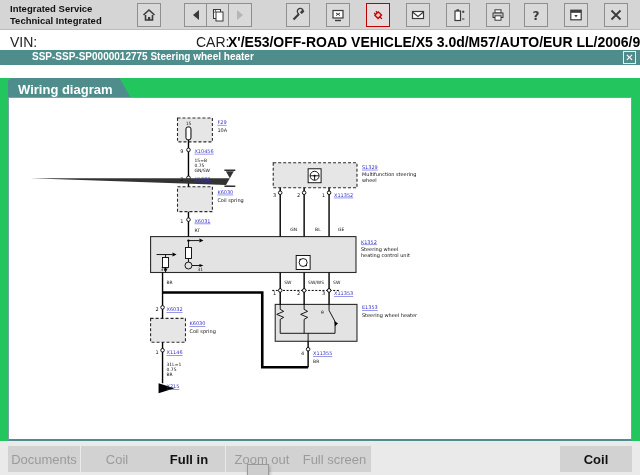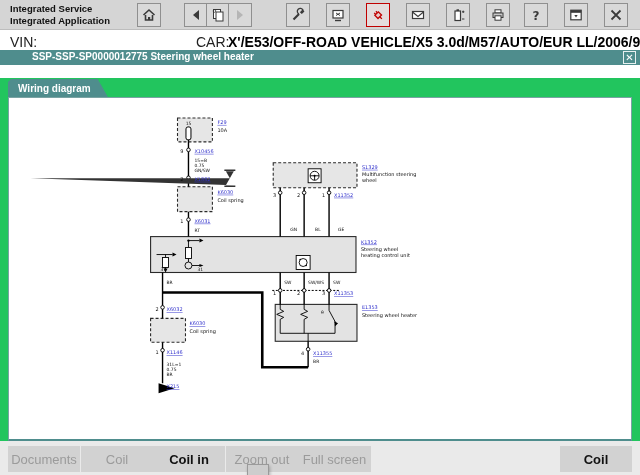--- a/index.html
+++ b/index.html
@@ -24,21 +24,21 @@
   
   .docbar { height:15px; background:#4f8d8d; color:#fff; position:relative; }
   .doc-title { position:absolute; left:10px; top:1px; font-size:10px; font-weight:bold;padding-left:22px; }
   .doc-close { position:absolute; right:4px; top:1px; width:13px; height:13px; border:1px solid #e8f0f0;
                color:#fff; font-size:10px; line-height:11px; text-align:center; cursor:pointer; background:transparent; }
 
   .gap { height:13px; background:#fff; }
 
   
   .tabrow { height:19px; padding-left:8px; }
-  .tab { display:inline-block; height:23px; background:#4f8d8d; color:#fff; font-size:10px; font-weight:bold;
+  .tab { display:inline-block; height:23px; background:#4f8d8d; color:#fff; font-size:13px; font-weight:bold;
          padding:4px 20px 0 10px; clip-path:polygon(0 100%, 0 3px, 3px 0, calc(100% - 13px) 0, 100% 100%); cursor:default; }
 
   
   .content { position:relative; margin:0 8px; height:344px; background:#fff;
              border:1px solid #7aa3a3; border-bottom:2px solid #4f8d8d; }
   .content svg.diagram { width:100%; height:100%; }
 
   svg.diagram text { font-family:"DejaVu Sans","Liberation Sans",sans-serif; }
   svg.diagram .t-lnk  { fill:#3333cc; font-size:5px; text-decoration:underline; cursor:pointer; }
   svg.diagram .t-lab  { fill:#111;    font-size:5px; }
@@ -56,21 +56,21 @@
               border:1px solid #9a9a9a; box-shadow:1px 2px 3px rgba(0,0,0,.25); }
 </style>
 </head>
 <body>
 
 <div class="app">
 
   <div class="titlebar">
     <div class="app-title">
       <div>Integrated Service</div>
-      <div>Integrated Application</div>
+      <div>Technical Integrated</div>
     </div>
 
     <button class="tb" style="left:137px">
       <span>
           <svg width="16" height="16" viewBox="0 0 16 16">
             <path d="M2.5,8 8,3 13.5,8" fill="none" stroke="#3a3a3a" stroke-width="1.6"></path>
             <path d="M4.5,8 V13 H11.5 V8" fill="none" stroke="#3a3a3a" stroke-width="1.6"></path>
             <rect x="7" y="10" width="2.2" height="3" fill="#3a3a3a"></rect>
           </svg>
         </span>
@@ -335,20 +335,20 @@
         <text x="158" y="269" class="t-wire">31L=1</text>
         <text x="158" y="274" class="t-wire">0.75</text>
         <text x="158" y="279" class="t-wire">BR</text>
         <text x="158" y="291" class="t-lnk">X215</text>
       </svg>
   </div>
 
   <div class="footer">
     <button class="fb off" style="left:8px;   width:72px">Documents</button>
     <button class="fb off" style="left:81px;  width:72px">Coil</button>
-    <button class="fb on" style="left:153px; width:72px">Coil in</button>
+    <button class="fb on" style="left:153px; width:72px">Full in</button>
     <button class="fb off" style="left:226px; width:72px">Zoom out</button>
     <button class="fb off" style="left:298px; width:73px">Full screen</button>
     <button class="fb on" style="left:560px; width:72px">Coil</button>
     <div class="artifact"></div>
   </div>
 
 </div>
 
 </body></html>

